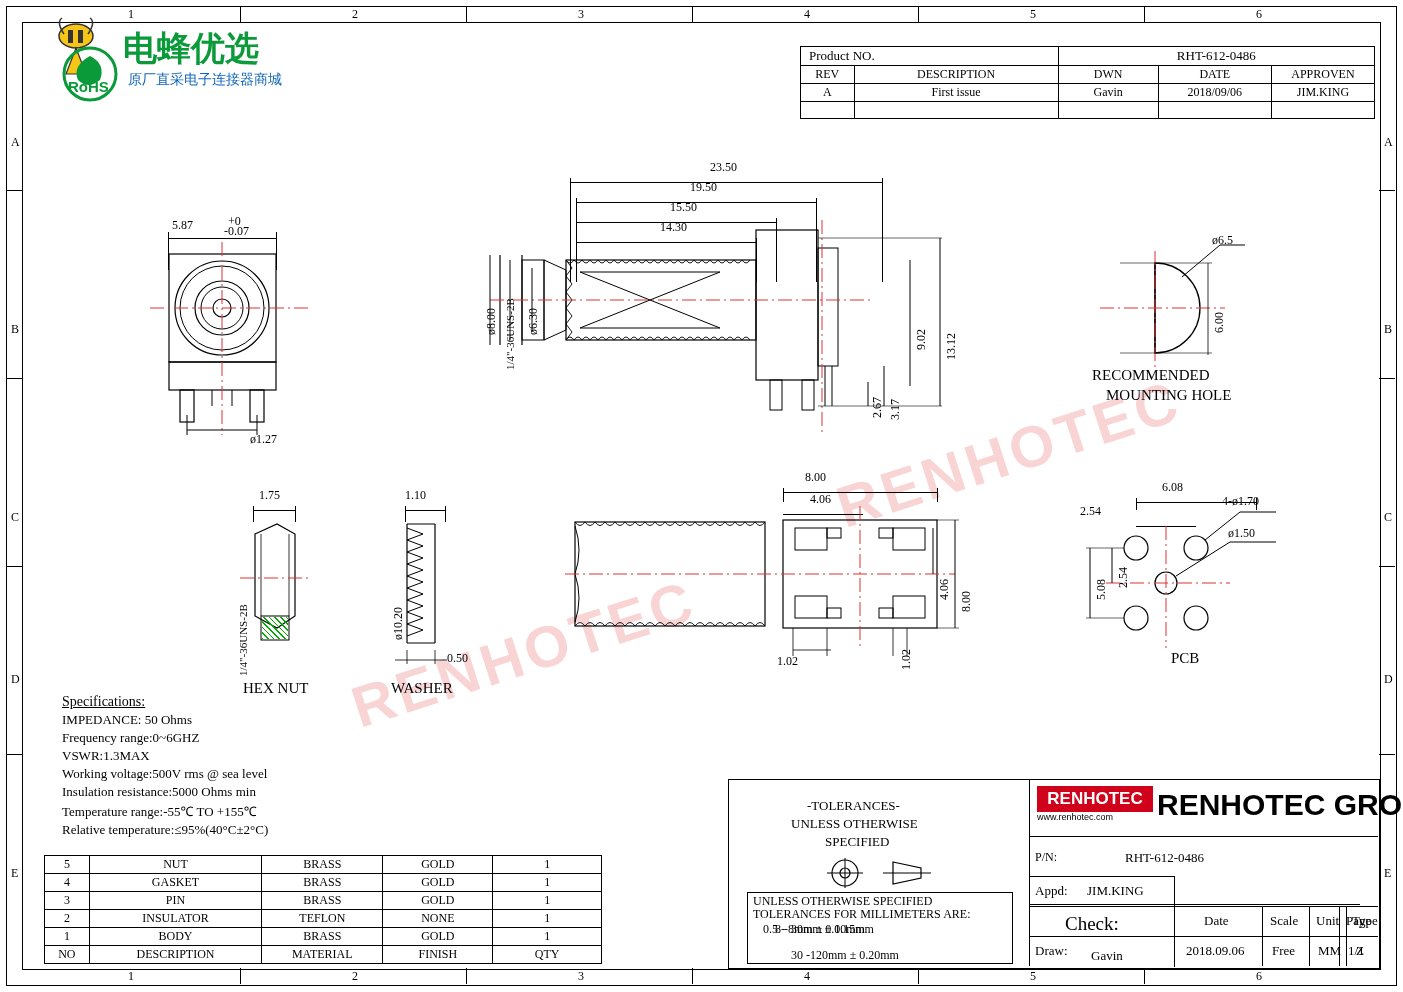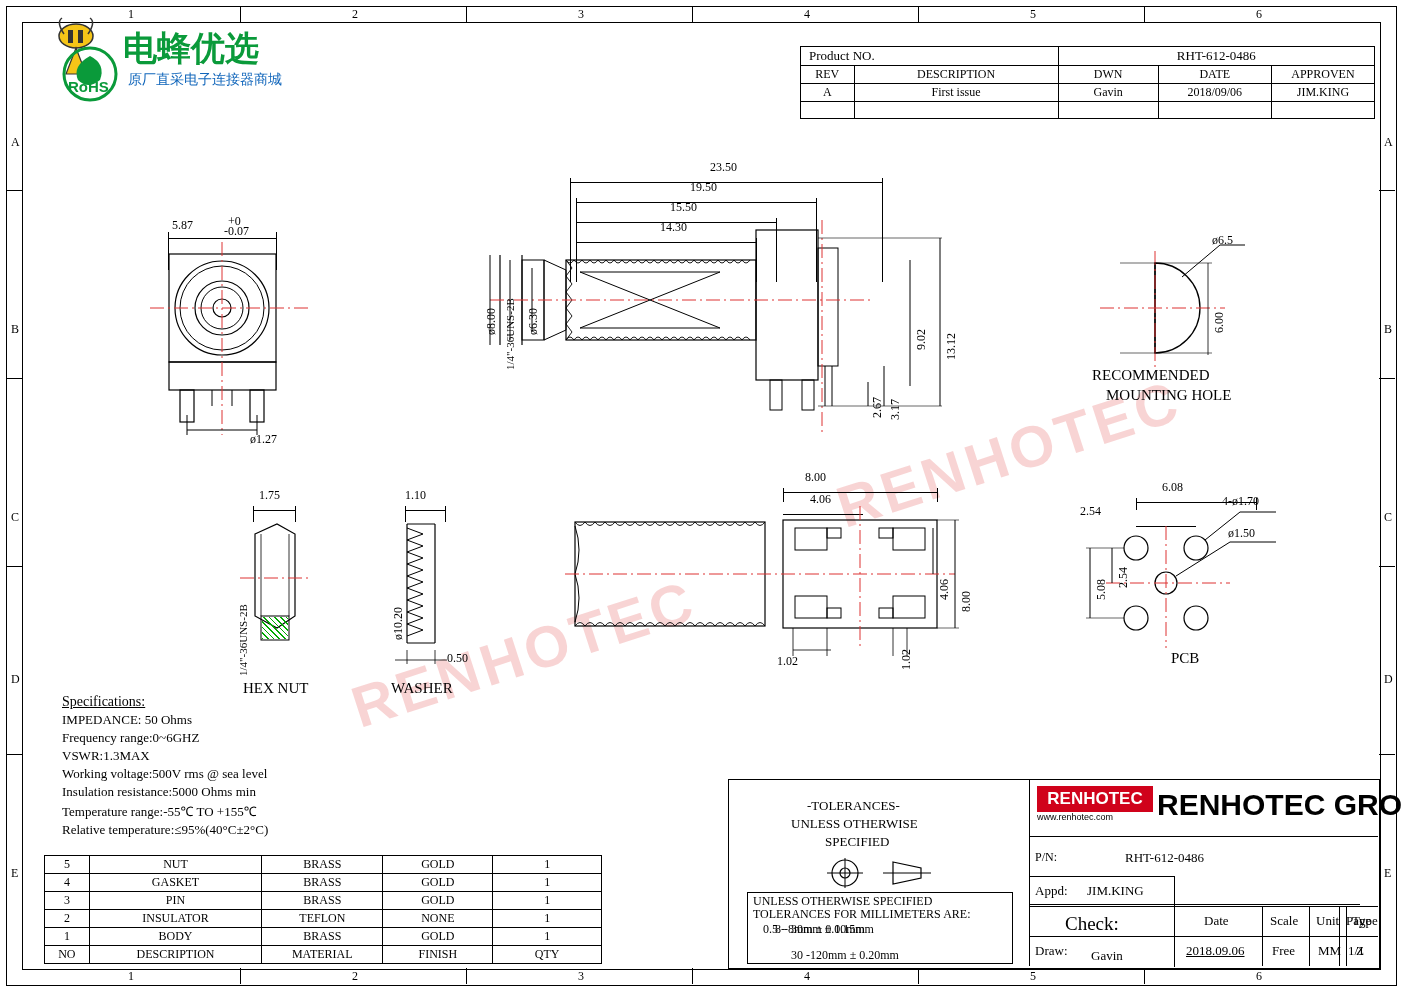--- a/index.html
+++ b/index.html
@@ -492,21 +492,21 @@
     <div class="abs" style="left:445px;top:126px;width:204px;height:60px;">
       <div class="bdr" style="left:0;top:0;width:204px;height:60px;border:none;border-top:1px solid #000;"></div>
       <div class="ln" style="left:0;top:30px;width:204px;height:1px;"></div>
       <div class="ln" style="left:88px;top:0;width:1px;height:60px;"></div>
       <div class="ln" style="left:135px;top:0;width:1px;height:60px;"></div>
       <div class="ln" style="left:172px;top:0;width:1px;height:60px;"></div>
       <div class="txt" style="left:30px;top:7px;font-size:13px;">Date</div>
       <div class="txt" style="left:96px;top:7px;font-size:13px;">Scale</div>
       <div class="txt" style="left:142px;top:7px;font-size:13px;">Unit</div>
       <div class="txt" style="left:178px;top:7px;font-size:13px;">Type</div>
-      <div class="txt" style="left:12px;top:37px;font-size:13px;text-decoration:underline;">2018.09.06</div>
+      <div class="txt" style="left:12px;top:37px;font-size:13px;">2018.09.06</div>
       <div class="txt" style="left:98px;top:37px;font-size:13px;">Free</div>
       <div class="txt" style="left:144px;top:37px;font-size:13px;">MM</div>
       <div class="txt" style="left:182px;top:37px;font-size:13px;">Z</div>
     </div>
 
     <div class="abs" style="left:617px;top:126px;width:32px;height:60px;">
       <div class="txt" style="left:0px;top:7px;font-size:13px;">Page</div>
       <div class="txt" style="left:2px;top:37px;font-size:13px;">1/1</div>
     </div>
     <div class="ln" style="left:610px;top:126px;width:1px;height:60px;"></div>

